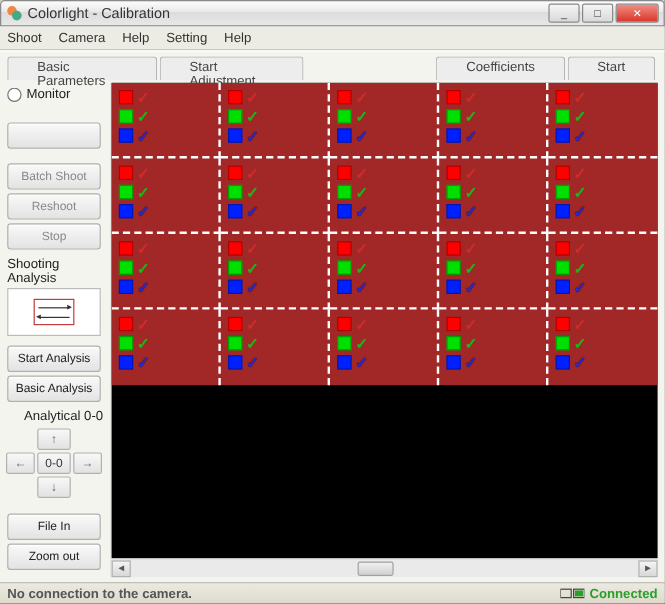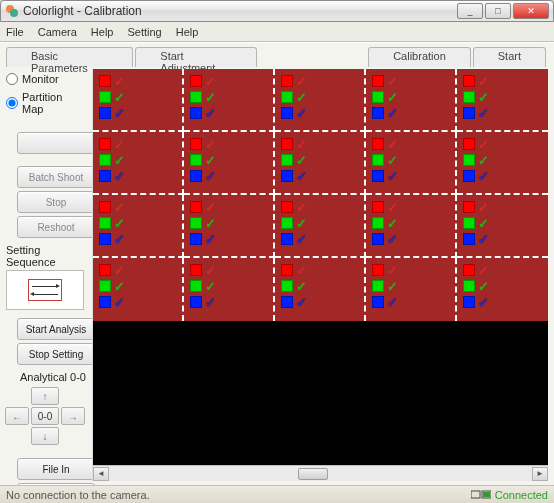--- a/index.html
+++ b/index.html
@@ -101,21 +101,21 @@
   .radio-row {
     display: flex; align-items: center;
     font-size: 11px; color: #222;
     margin-bottom: 6px;
     gap: 4px;
   }
   .radio-row input { margin: 0; width: 12px; height: 12px; }
   .side-btn {
     width: 78px;
     height: 22px;
-    margin: 3px 11px;
+    margin: 3px 0;
     background: linear-gradient(to bottom,#f9f9f9,#e3e3e3);
     border: 1px solid #b0b0b0;
     border-radius: 3px;
     font-size: 10px;
     color: #888;
     display: flex;
     align-items: center;
     justify-content: center;
     box-shadow: inset 0 1px 0 #fff;
   }
@@ -231,20 +231,21 @@
     position: absolute;
     left: 0; right: 0; bottom: 0;
     height: 18px;
     background: linear-gradient(to bottom,#eceae0,#dddacd);
     border-top: 1px solid #c0c0b8;
     display: flex;
     align-items: center;
     padding: 0 6px;
     font-size: 11px;
     color: #555;
+    font-weight: bold;
   }
   .statusbar .right {
     margin-left: auto;
     display: flex; align-items: center; gap: 4px;
   }
   .conn-text { color: #2aa02a; }
   .conn-icon svg { display:block; }
 </style>
 </head>
 <body>
@@ -258,66 +259,62 @@
   </span>
   <span class="title-text">Colorlight - Calibration</span>
   <div class="win-controls">
     <div class="win-btn">_</div>
     <div class="win-btn">□</div>
     <div class="win-btn close">✕</div>
   </div>
 </div>
 
 <div class="menubar">
-  <span>File</span>
+  <span>Shoot</span>
   <span>Camera</span>
   <span>Help</span>
   <span>Setting</span>
   <span>Help</span>
 </div>
 
 <div class="content">
 
   <div class="tabs">
     <div class="tab">Basic Parameters</div>
     <div class="tab">Start Adjustment</div>
     <div class="tab active">Photograph</div>
-    <div class="tab">Calibration</div>
+    <div class="tab">Coefficients</div>
     <div class="tab">Start</div>
   </div>
 
   <div class="main">
 
     <div class="sidebar">
       <div class="radio-group">
         <label class="radio-row">
           <input type="radio" name="mode" style="">
           <span>Monitor</span>
         </label>
-        <label class="radio-row">
-          <input type="radio" name="mode" checked="" style="">
-          <span>Partition Map</span>
-        </label>
       </div>
       <div class="side-btn"></div>
       <div style="height:6px"></div>
       <div class="side-btn">Batch Shoot</div>
+      <div class="side-btn">Reshoot</div>
       <div class="side-btn">Stop</div>
-      <div class="side-btn">Reshoot</div>
-
-      <div class="seq-label">Setting Sequence</div>
+
+      <div class="seq-label">Shooting Analysis</div>
       <div class="seq-box">
         <div class="seq-inner">
           <div class="seq-line"></div>
           <div class="seq-line rev"></div>
         </div>
       </div>
 
       <div class="side-btn enabled">Start Analysis</div>
-      <div class="side-btn enabled">Stop Setting</div>
+      <div class="side-btn enabled">Basic Analysis</div>
 
       <div class="analytical">Analytical  0-0</div>
       <div class="arrow-pad">
         <div class="arrow-btn ap-up">↑</div>
         <div class="arrow-btn ap-left">←</div>
         <div class="arrow-btn ap-center">0-0</div>
         <div class="arrow-btn ap-right">→</div>
         <div class="arrow-btn ap-down">↓</div>
       </div>
 

